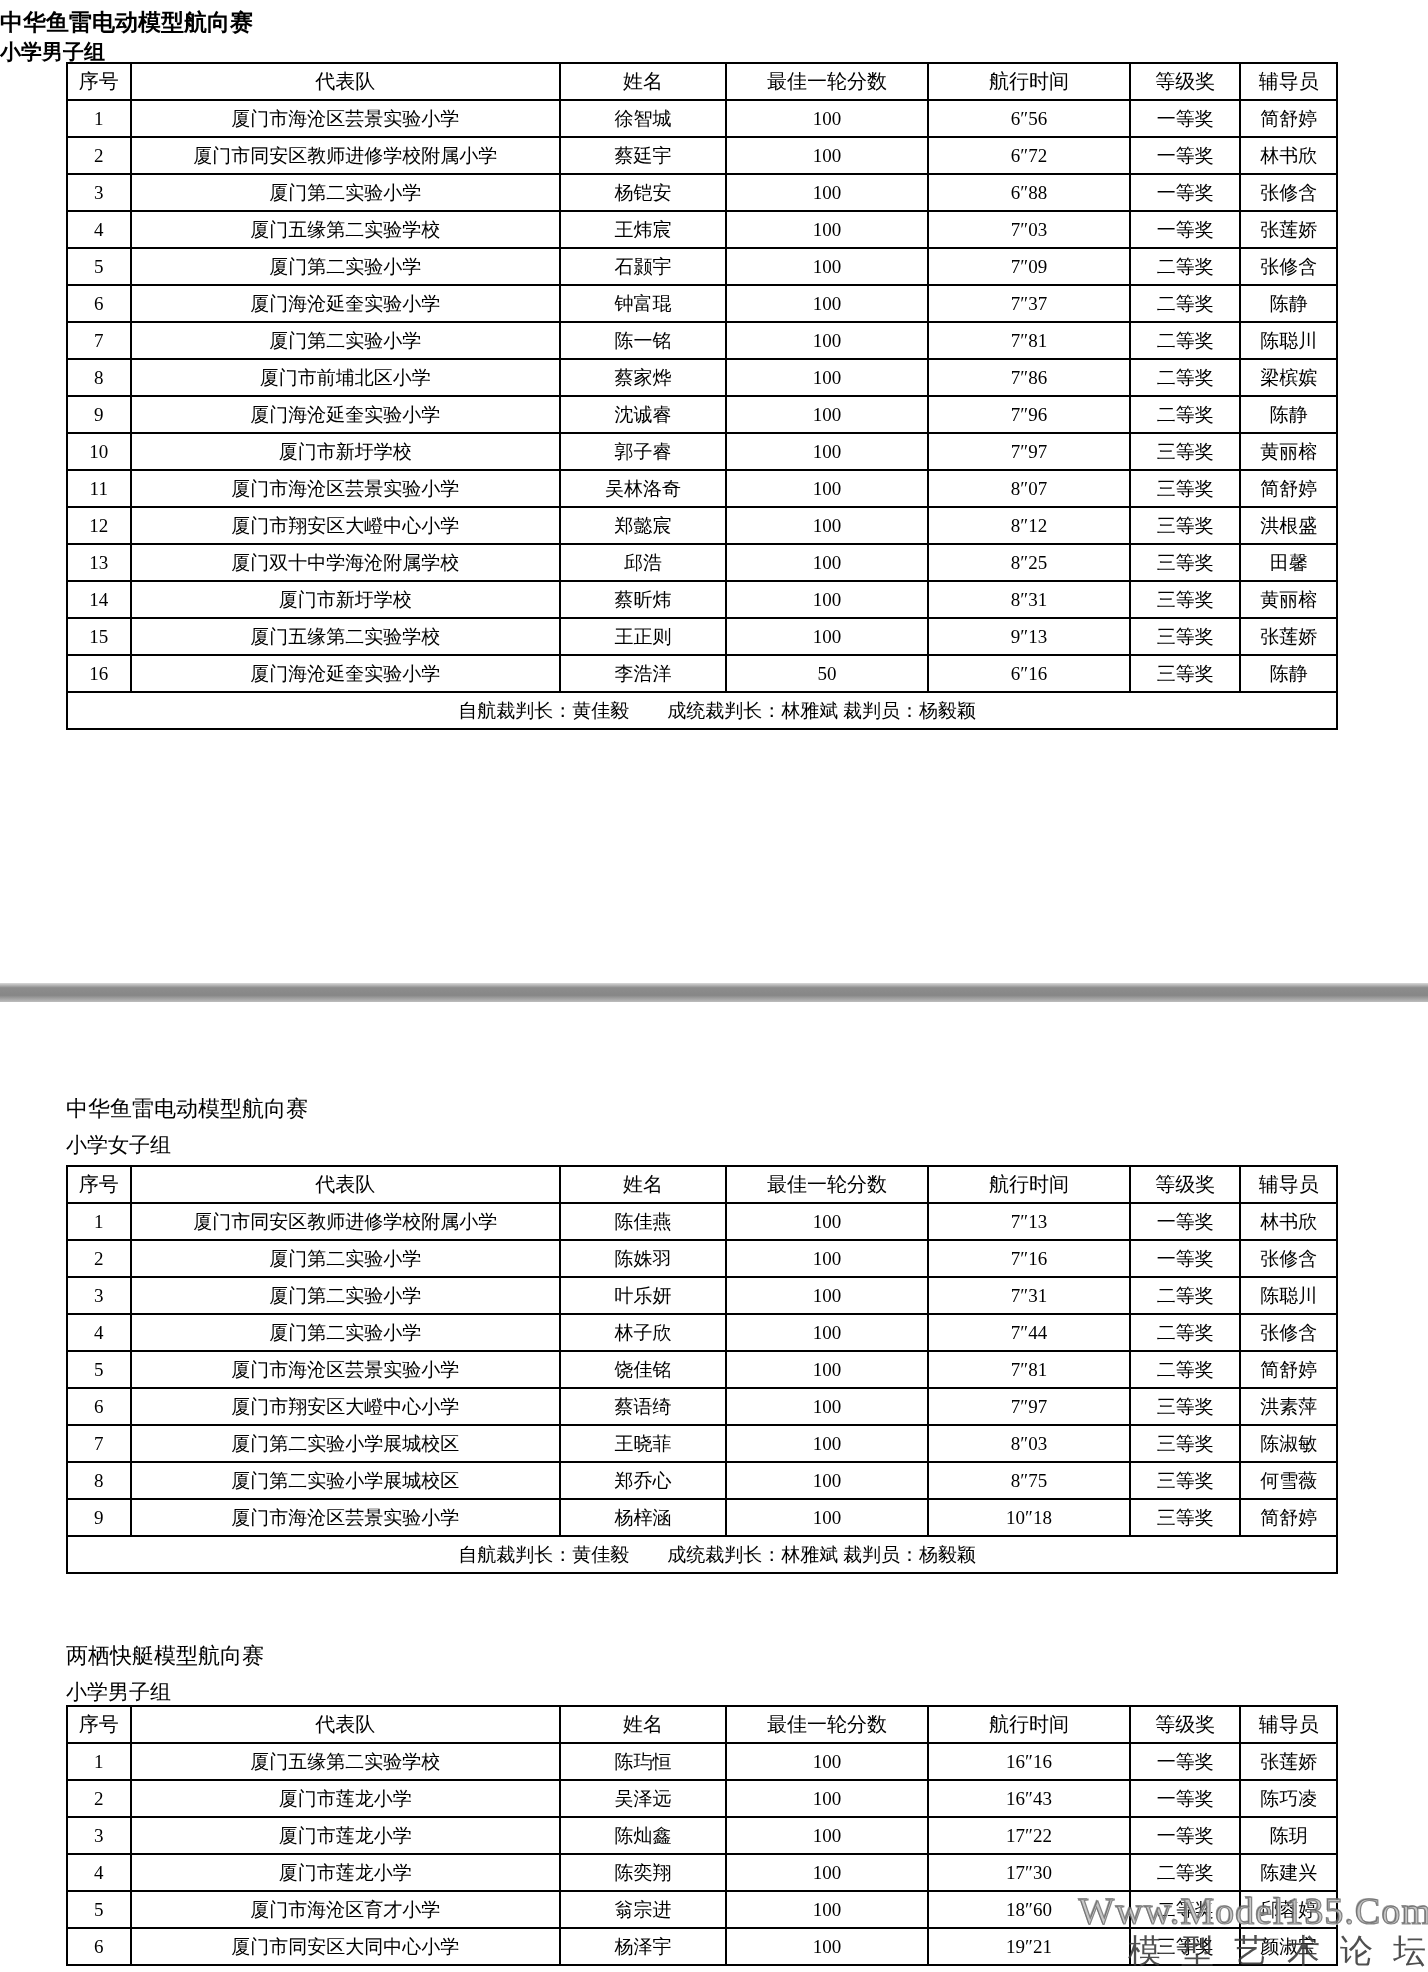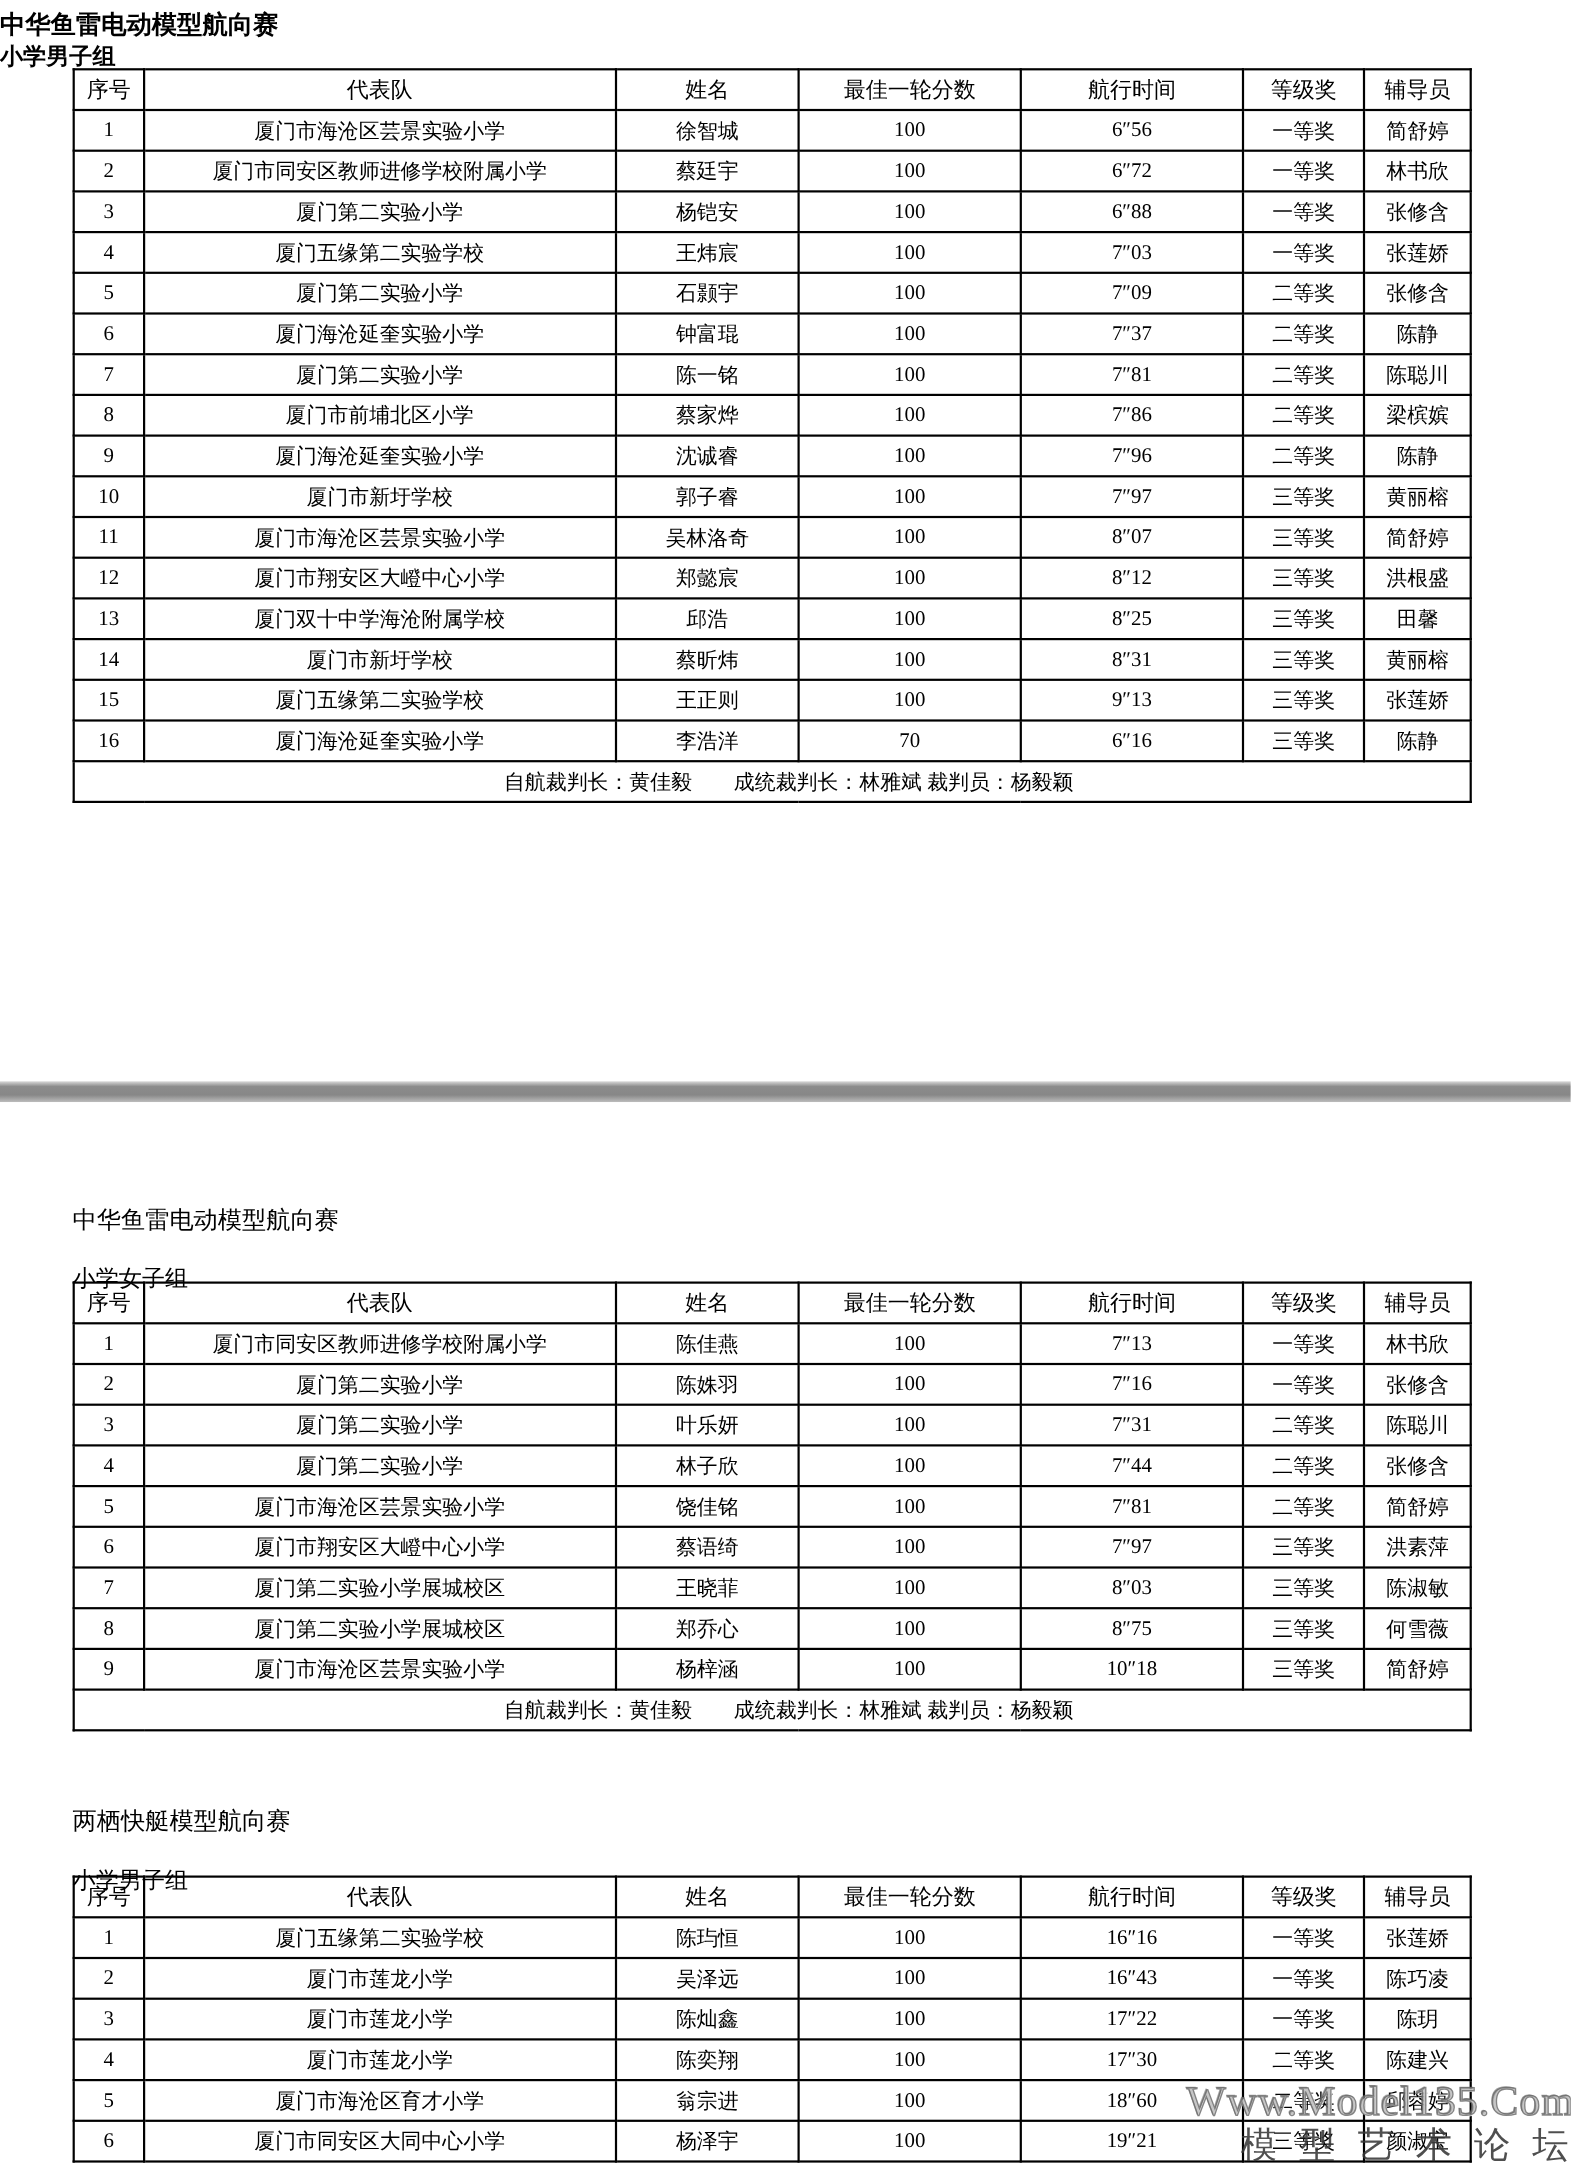--- a/index.html
+++ b/index.html
@@ -20,21 +20,21 @@
   .tb1 .doc-title, .tb1 .doc-subtitle {
     font-family:"Liberation Sans","DejaVu Sans",sans-serif;
     font-weight:bold;
   }
   .tb1 .doc-title { font-size:23px; line-height:28px; }
   .tb1 .doc-subtitle { font-size:21px; line-height:26px; margin-top:3px; }
 
   .tb2 { top:94px; left:66px; width:1272px; }
   .tb3 { top:641px; left:66px; width:1272px; }
   .tb2 .doc-title, .tb3 .doc-title { font-size:22px; line-height:26px; }
-  .tb2 .doc-subtitle, .tb3 .doc-subtitle { font-size:21px; line-height:26px; margin-top:27px; }
+  .tb2 .doc-subtitle, .tb3 .doc-subtitle { font-size:21px; line-height:26px; margin-top:10px; }
 
   table.results {
     position:absolute; left:66px;
     border-collapse:collapse; table-layout:fixed;
     width:1272px; font-size:19px;
   }
   #table1 { top:62px; }
   #table2 { top:163px; }
   #table3 { top:703px; }
   .results th, .results td {
@@ -234,21 +234,21 @@
           <td>王正则</td>
           <td>100</td>
           <td>9″13</td>
           <td>三等奖</td>
           <td>张莲娇</td>
         </tr>
         <tr>
           <td>16</td>
           <td>厦门海沧延奎实验小学</td>
           <td>李浩洋</td>
-          <td>70</td>
+          <td>50</td>
           <td>6″16</td>
           <td>三等奖</td>
           <td>陈静</td>
         </tr>
       </tbody>
       <tfoot>
         <tr>
           <td colspan="7">自航裁判长：黄佳毅　　成统裁判长：林雅斌 裁判员：杨毅颖</td>
         </tr>
       </tfoot>

